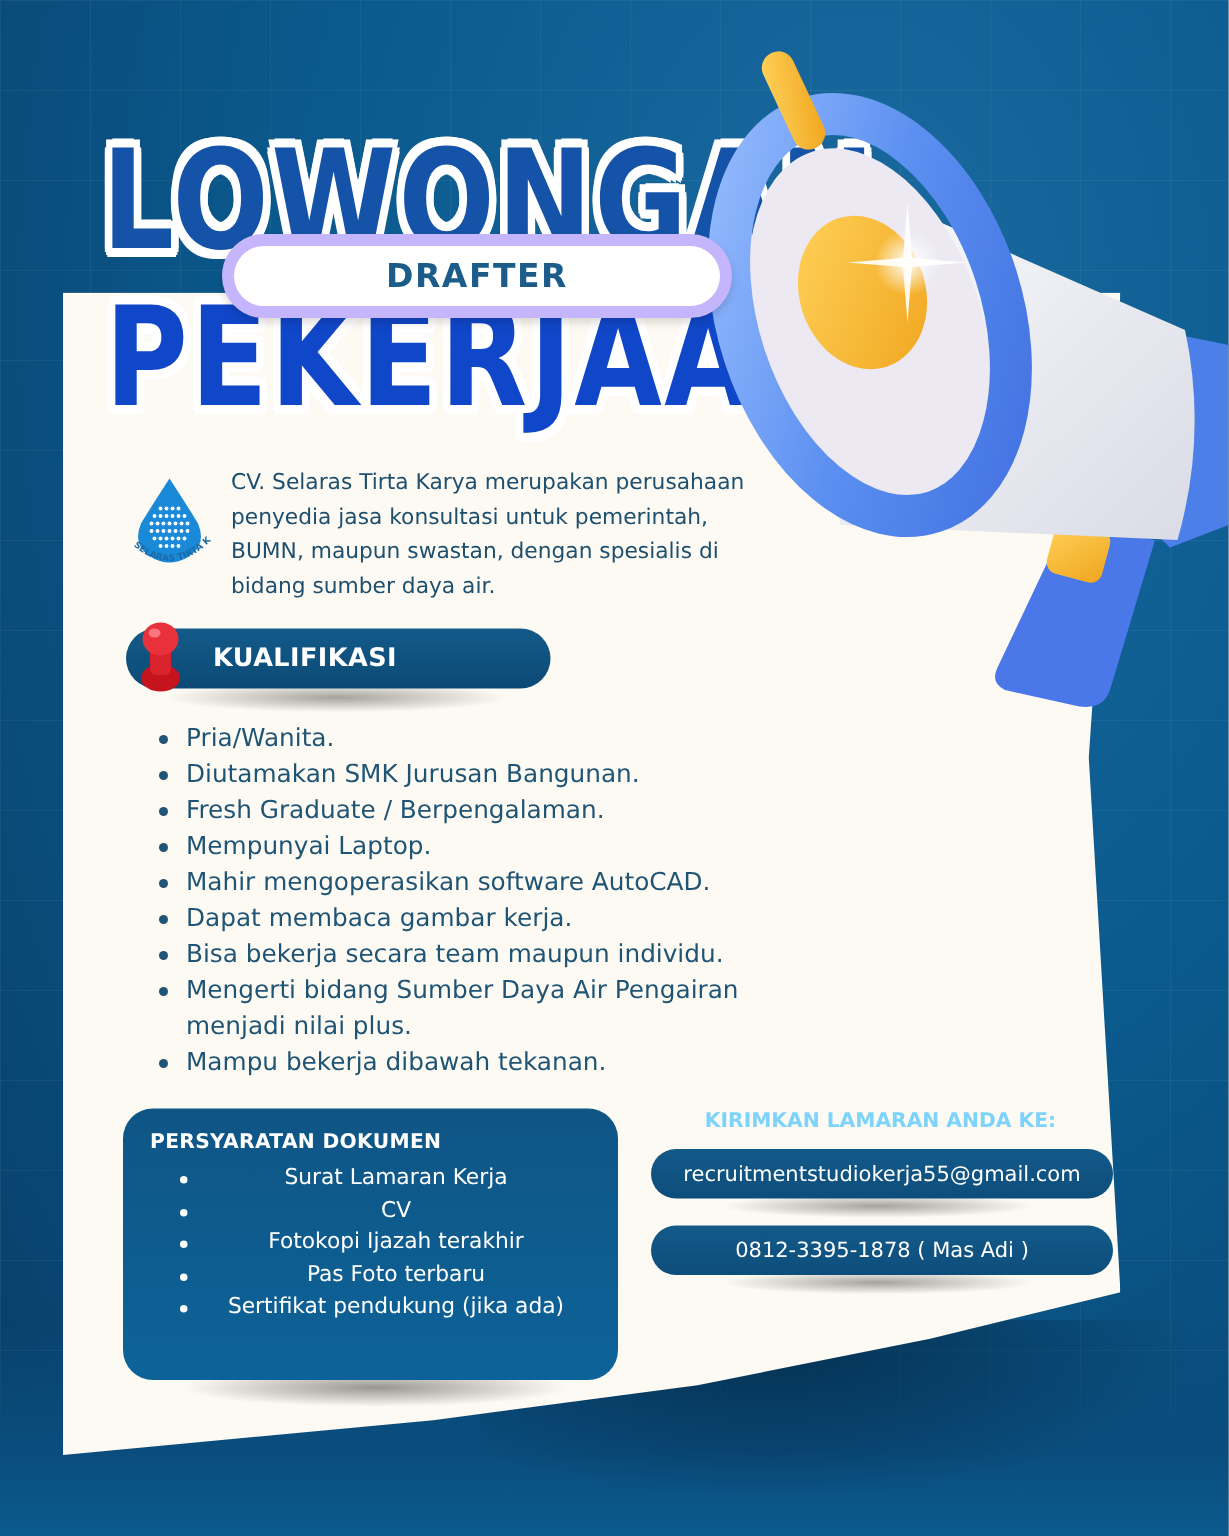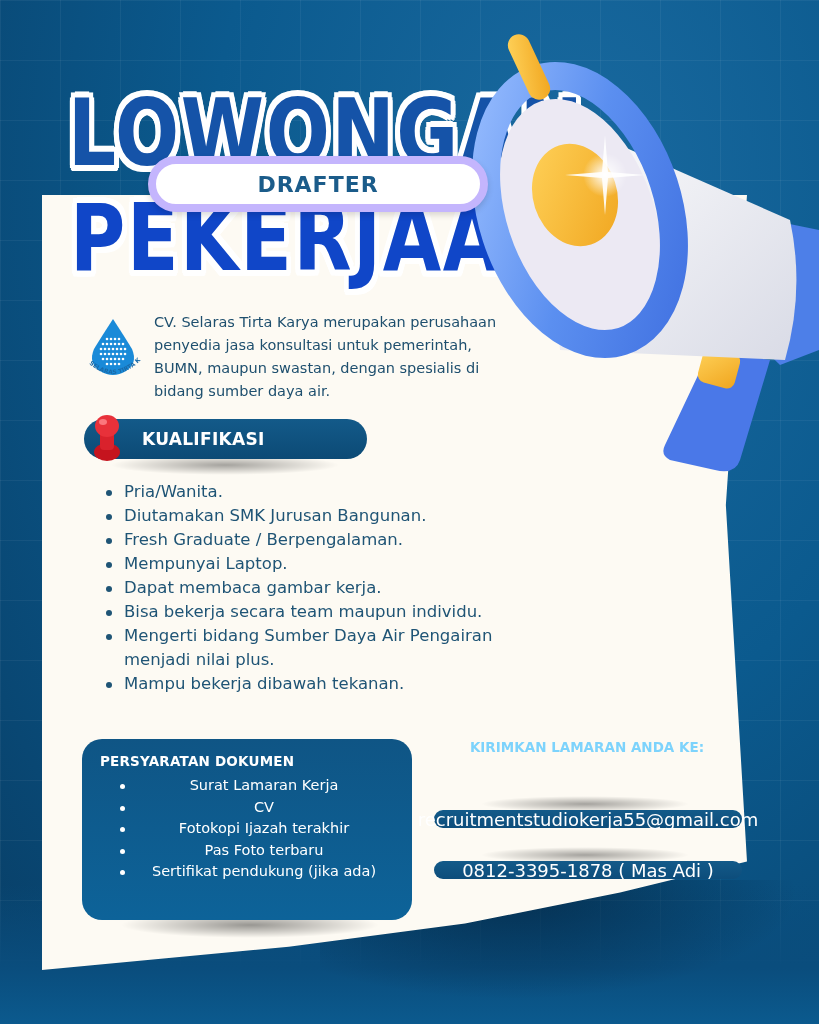--- a/index.html
+++ b/index.html
@@ -124,27 +124,26 @@
     content: ""; position: absolute; left: 2px; top: 9px;
     width: 5px; height: 5px; border-radius: 50%; background: #fff;
   }
 
   
   .contact-title {
     position: absolute; left: 434px; top: 739px; width: 306px; text-align: center;
     color: #7dd3fc; font-weight: 800; font-size: 13.5px; z-index: 3;
   }
   .contact-pill {
-    position: absolute; left: 434px; width: 308px; height: 18px;
+    position: absolute; left: 434px; width: 308px; height: 33px;
     background: linear-gradient(180deg, #135a89, #0d4d7b);
     border-radius: 18px;
-    color: #fff; font-size: 18px;
+    color: #fff; font-size: 14px;
     display: flex; align-items: center; justify-content: center;
     z-index: 3;
-    margin-top: 44px;
   }
   .contact-email { top: 766px; }
   .contact-phone { top: 817px; }
   .contact-shadow {
     position: absolute; left: 480px; width: 210px; height: 16px;
     background: radial-gradient(ellipse, rgba(0,0,0,0.35), transparent 70%);
     z-index: 2;
   }
 </style>
 </head>
@@ -250,20 +249,21 @@
   <ellipse cx="19" cy="40" rx="13" ry="9" fill="#c5141e"></ellipse>
   <rect x="12" y="18" width="14" height="20" rx="4" fill="#d9222c"></rect>
   <ellipse cx="19" cy="14" rx="12" ry="11" fill="#e8313a"></ellipse>
   <ellipse cx="15" cy="10" rx="4" ry="3" fill="#ff8a8f" opacity="0.8"></ellipse>
 </svg>
 <ul class="qual-list">
   <li>Pria/Wanita.</li>
   <li>Diutamakan SMK Jurusan Bangunan.</li>
   <li>Fresh Graduate / Berpengalaman.</li>
   <li>Mempunyai Laptop.</li>
+  <li>Mahir mengoperasikan software AutoCAD.</li>
   <li>Dapat membaca gambar kerja.</li>
   <li>Bisa bekerja secara team maupun individu.</li>
   <li>Mengerti bidang Sumber Daya Air Pengairan menjadi nilai plus.</li>
   <li>Mampu bekerja dibawah tekanan.</li>
 </ul>
 
 <div class="docs-card-shadow"></div>
 <div class="docs-card">
   <div class="docs-title">PERSYARATAN DOKUMEN</div>
   <ul class="docs-list">

